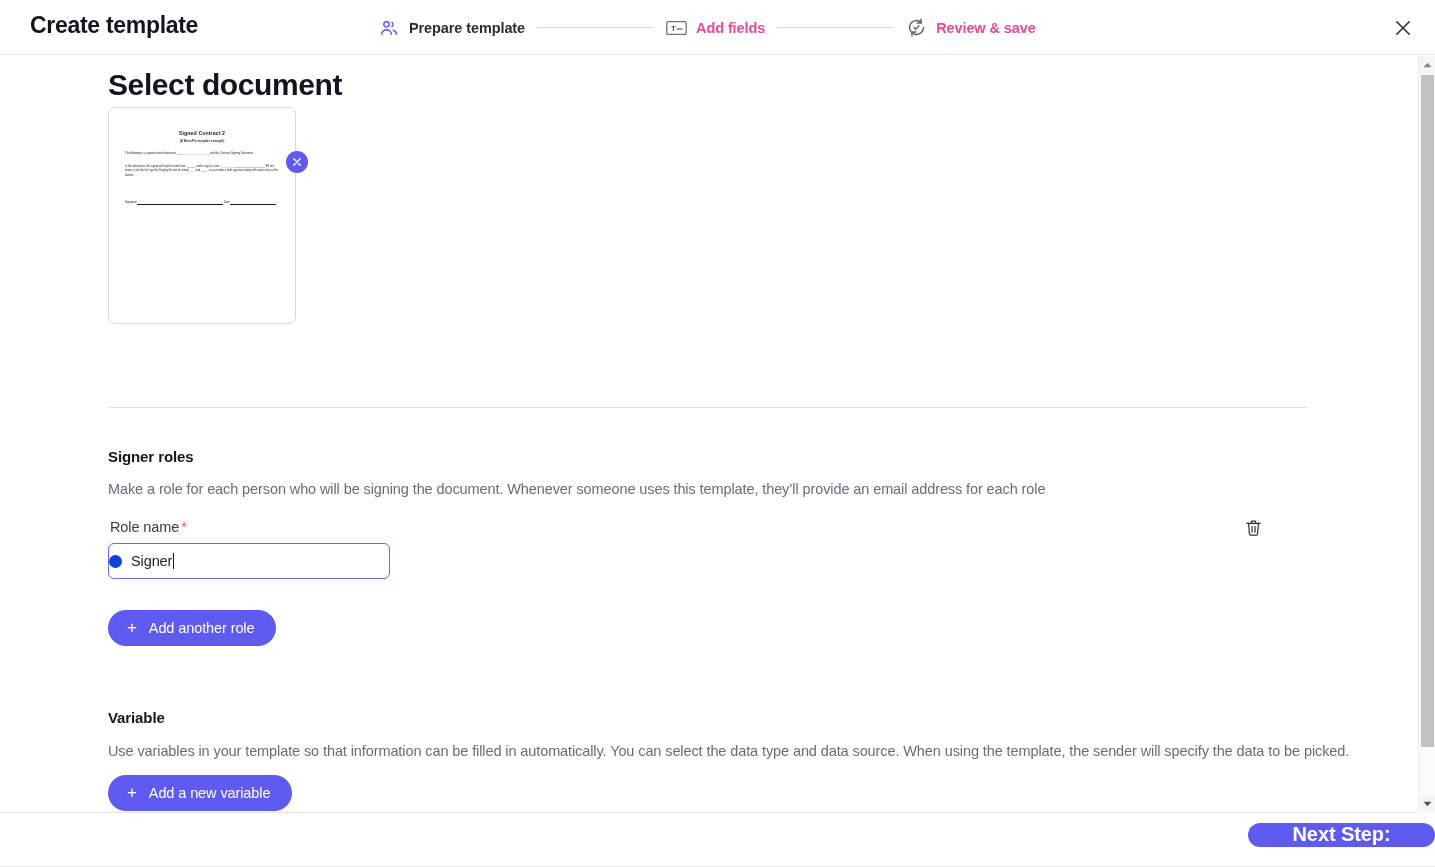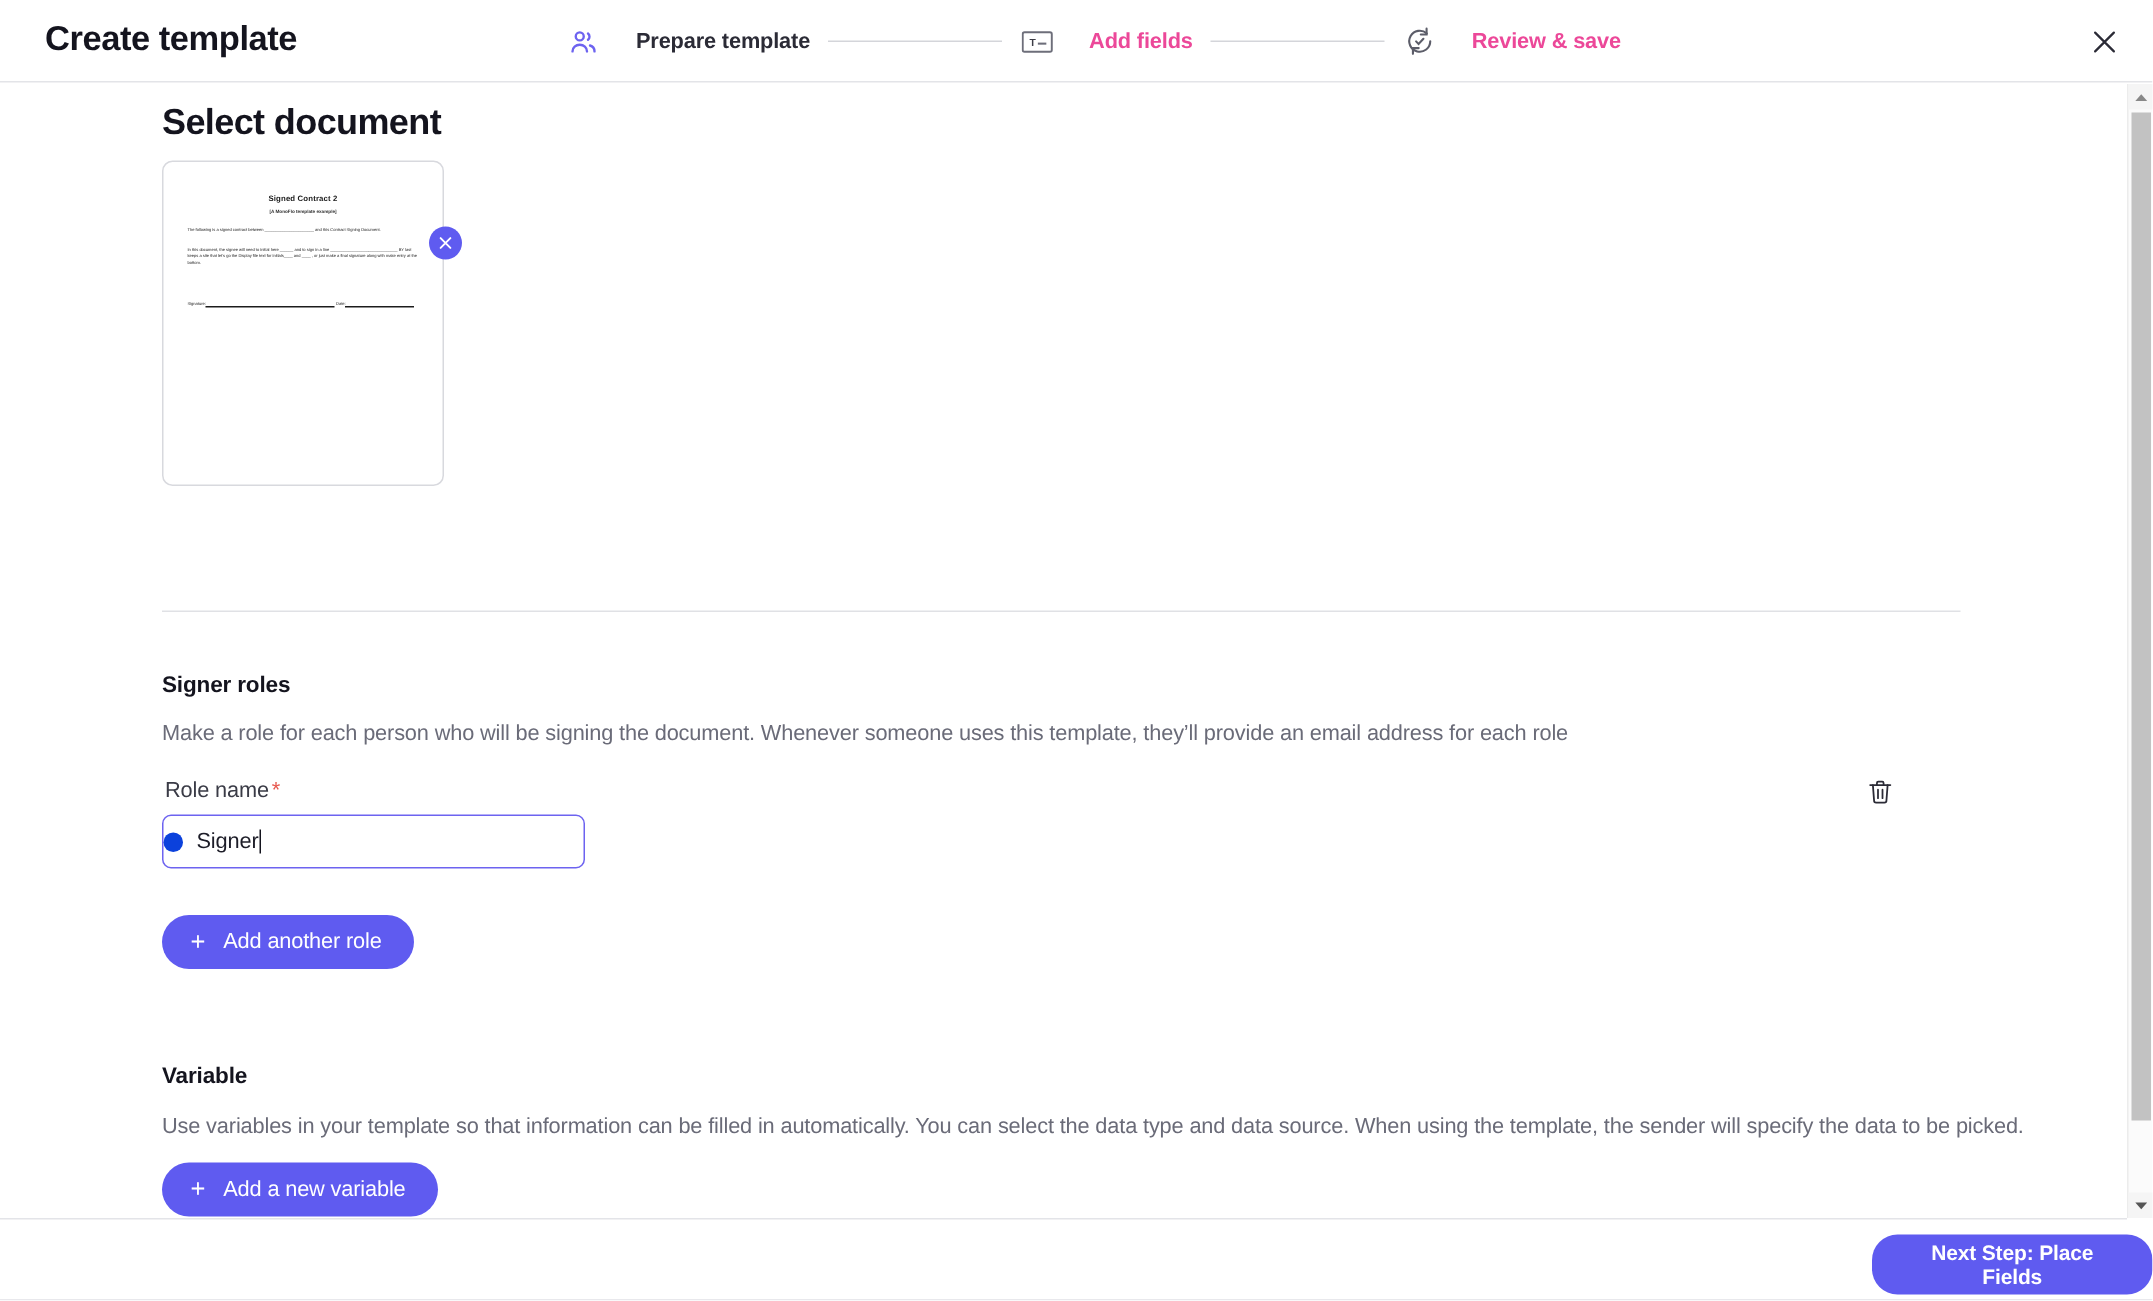--- a/index.html
+++ b/index.html
@@ -43,21 +43,21 @@
     position: absolute;
     left: 378px;
     top: 0;
     height: 55px;
     display: flex;
     align-items: center;
   }
   .step {
     display: flex;
     align-items: center;
-    gap: 24px;
+    gap: 9px;
   }
   .step-icon {
     width: 22px; height: 22px;
     display: flex; align-items: center; justify-content: center;
     flex: none;
   }
   .step-label {
     font-size: 14.5px;
     font-weight: bold;
     color: #ec4899;
@@ -94,21 +94,21 @@
   }
   .content-inner {
     position: relative;
     padding: 0;
   }
 
   .section-heading {
     position: absolute;
     left: 108px;
     top: 12px;
-    font-size: 24px;
+    font-size: 30px;
     font-weight: bold;
     color: #14141e;
     letter-spacing: -0.4px;
   }
 
   
   .doc-wrap {
     position: absolute;
     left: 108px;
     top: 51px;
@@ -338,25 +338,25 @@
     left: 1418px;
     top: 812px;
     width: 17px;
     height: 55px;
     background: #ffffff;
   }
   .next-btn {
     position: absolute;
     left: 1248px;
     top: 823px;
-    height: 40px;
+    height: 24px;
     border-radius: 17px;
     background: #5f5bf0;
     color: #ffffff;
-    font-size: 14px;
+    font-size: 20px;
     font-weight: bold;
     border: none;
     padding: 0 21px;
     cursor: pointer;
     letter-spacing: -0.1px;
     font-family: "Liberation Sans", sans-serif;
   }
   .page-bottom-edge {
     position: absolute;
     left: 0; bottom: 0;

